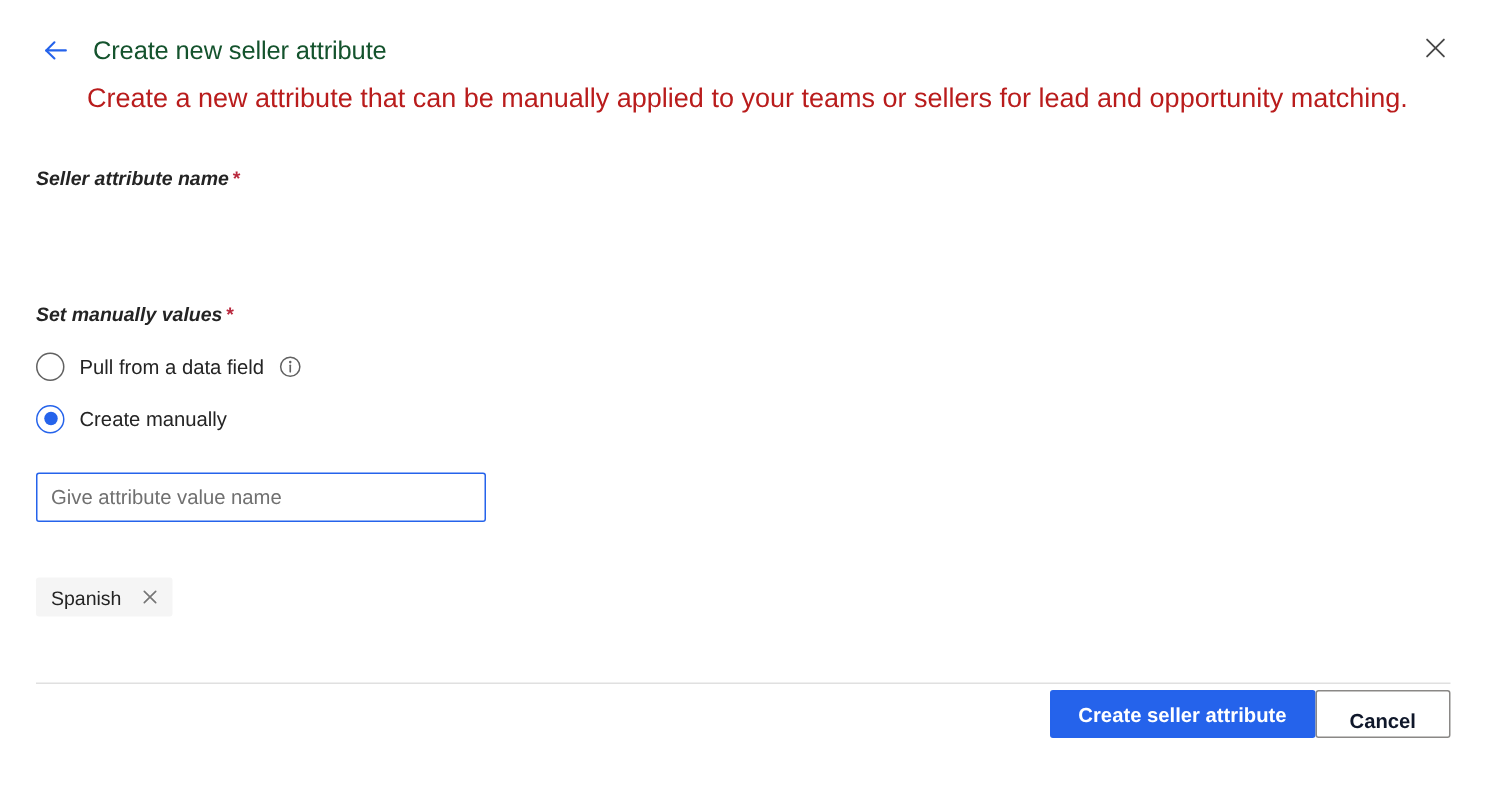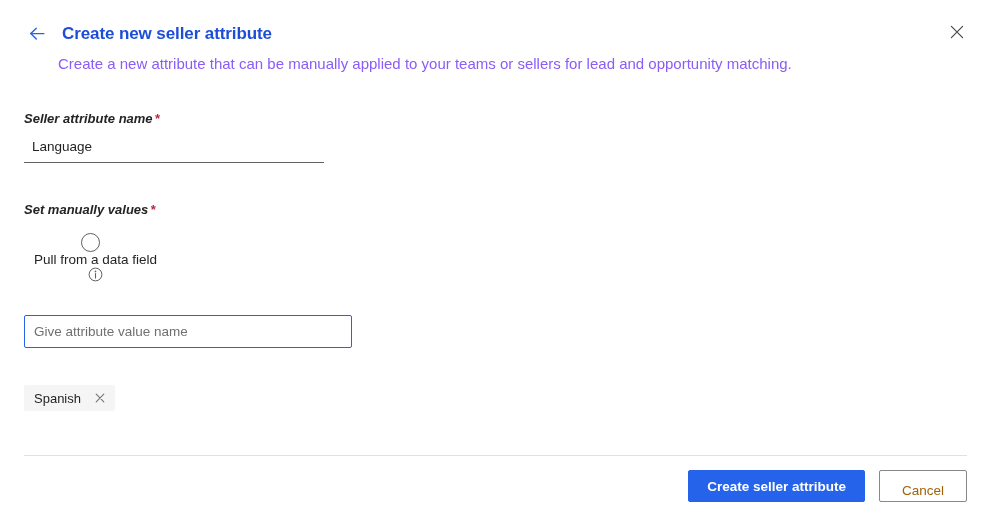--- a/index.html
+++ b/index.html
@@ -42,32 +42,32 @@
     justify-content: center;
     border: none;
     background: transparent;
     cursor: pointer;
     padding: 0;
   }
   .back-btn svg { display: block; }
 
   .page-title {
     font-size: 17px;
-    font-weight: 700;
-    color: #1d4ed8;
+    font-weight: 400;
+    color: #14532d;
     letter-spacing: -0.1px;
     white-space: nowrap;
   }
 
   .subtitle {
     position: absolute;
     top: 55px;
     left: 58px;
-    font-size: 15px;
-    color: #8b5cf6;
+    font-size: 18px;
+    color: #b91c1c;
     white-space: nowrap;
   }
 
   .close-btn {
     position: absolute;
     top: 16px;
     right: 18px;
     width: 32px;
     height: 32px;
     display: flex;
@@ -122,21 +122,20 @@
   }
 
   
   .radio-row {
     position: absolute;
     left: 24px;
     display: flex;
     align-items: center;
     height: 22px;
     cursor: pointer;
-    flex-direction: column;
   }
   .radio-row.r1 { top: 233px; }
   .radio-row.r2 { top: 268px; }
 
   .radio-outer {
     width: 19px;
     height: 19px;
     border-radius: 50%;
     border: 1.4px solid #616161;
     background: #fff;
@@ -176,21 +175,21 @@
     justify-content: center;
     cursor: pointer;
   }
   .info-icon svg { display: block; }
 
   
   .boxed-input-wrap {
     position: absolute;
     top: 315px;
     left: 24px;
-    width: 328px;
+    width: 300px;
     height: 33px;
   }
   .boxed-input {
     width: 100%;
     height: 100%;
     border: 1.6px solid #2563eb;
     border-radius: 2px;
     background: #fff;
     font-family: "Liberation Sans", sans-serif;
     font-size: 13.5px;
@@ -238,46 +237,47 @@
     position: absolute;
     left: 24px;
     top: 455px;
     width: 943px;
     height: 1px;
     background: #e0e0e0;
   }
 
   .footer {
     position: absolute;
-    top: 470px;
+    top: 460px;
     right: 24px;
     display: flex;
-    gap: 14px;
+    gap: 0;
   }
 
   .btn {
     font-family: "Liberation Sans", sans-serif;
     font-size: 13.5px;
     height: 32px;
     border-radius: 2px;
     cursor: pointer;
     white-space: nowrap;
   }
   .btn-primary {
     background: #2563eb;
     color: #ffffff;
     border: 1px solid #2563eb;
     font-weight: 700;
     padding: 0 18px;
   }
   .btn-secondary {
     background: #ffffff;
-    color: #a16207;
+    color: #0f172a;
     border: 1px solid #8a8886;
     padding: 12px 22px;
+    font-weight: bold;
   }
 </style>
 </head>
 <body>
 
 <div class="panel">
 
   <div class="header-row">
     <button class="back-btn">
       <span>
@@ -297,38 +297,41 @@
       <svg width="16" height="16" viewBox="0 0 16 16" fill="none" aria-hidden="true">
         <path d="M2.4 2.4 13.6 13.6M13.6 2.4 2.4 13.6" stroke="#4b4b4b" stroke-width="1.25" stroke-linecap="round"></path>
       </svg>
     </span>
   </button>
 
   <div class="field-label label-name">
     <span>Seller attribute name</span><span class="req">*</span>
   </div>
 
-  <input class="underline-input" type="text" value="Language" style="">
 
   <div class="field-label label-values">
     <span>Set manually values</span><span class="req">*</span>
   </div>
 
   <div class="radio-row r1">
     <span class="radio-outer"></span>
     <span class="radio-label">Pull from a data field</span>
     <span class="info-icon">
       <svg width="15" height="15" viewBox="0 0 15 15" fill="none" aria-hidden="true">
         <circle cx="7.5" cy="7.5" r="6.4" stroke="#616161" stroke-width="1" fill="none"></circle>
         <circle cx="7.5" cy="4.4" r="0.85" fill="#616161"></circle>
         <path d="M7.5 6.5v4.4" stroke="#616161" stroke-width="1.1" stroke-linecap="round"></path>
       </svg>
     </span>
   </div>
 
+  <div class="radio-row r2">
+    <span class="radio-outer checked"></span>
+    <span class="radio-label">Create manually</span>
+  </div>
 
   <div class="boxed-input-wrap">
     <input class="boxed-input" type="text" placeholder="Give attribute value name" style="">
   </div>
 
   <div class="chips">
     <span class="chip">
       <span>Spanish</span>
       <button class="chip-remove">
         <span>

